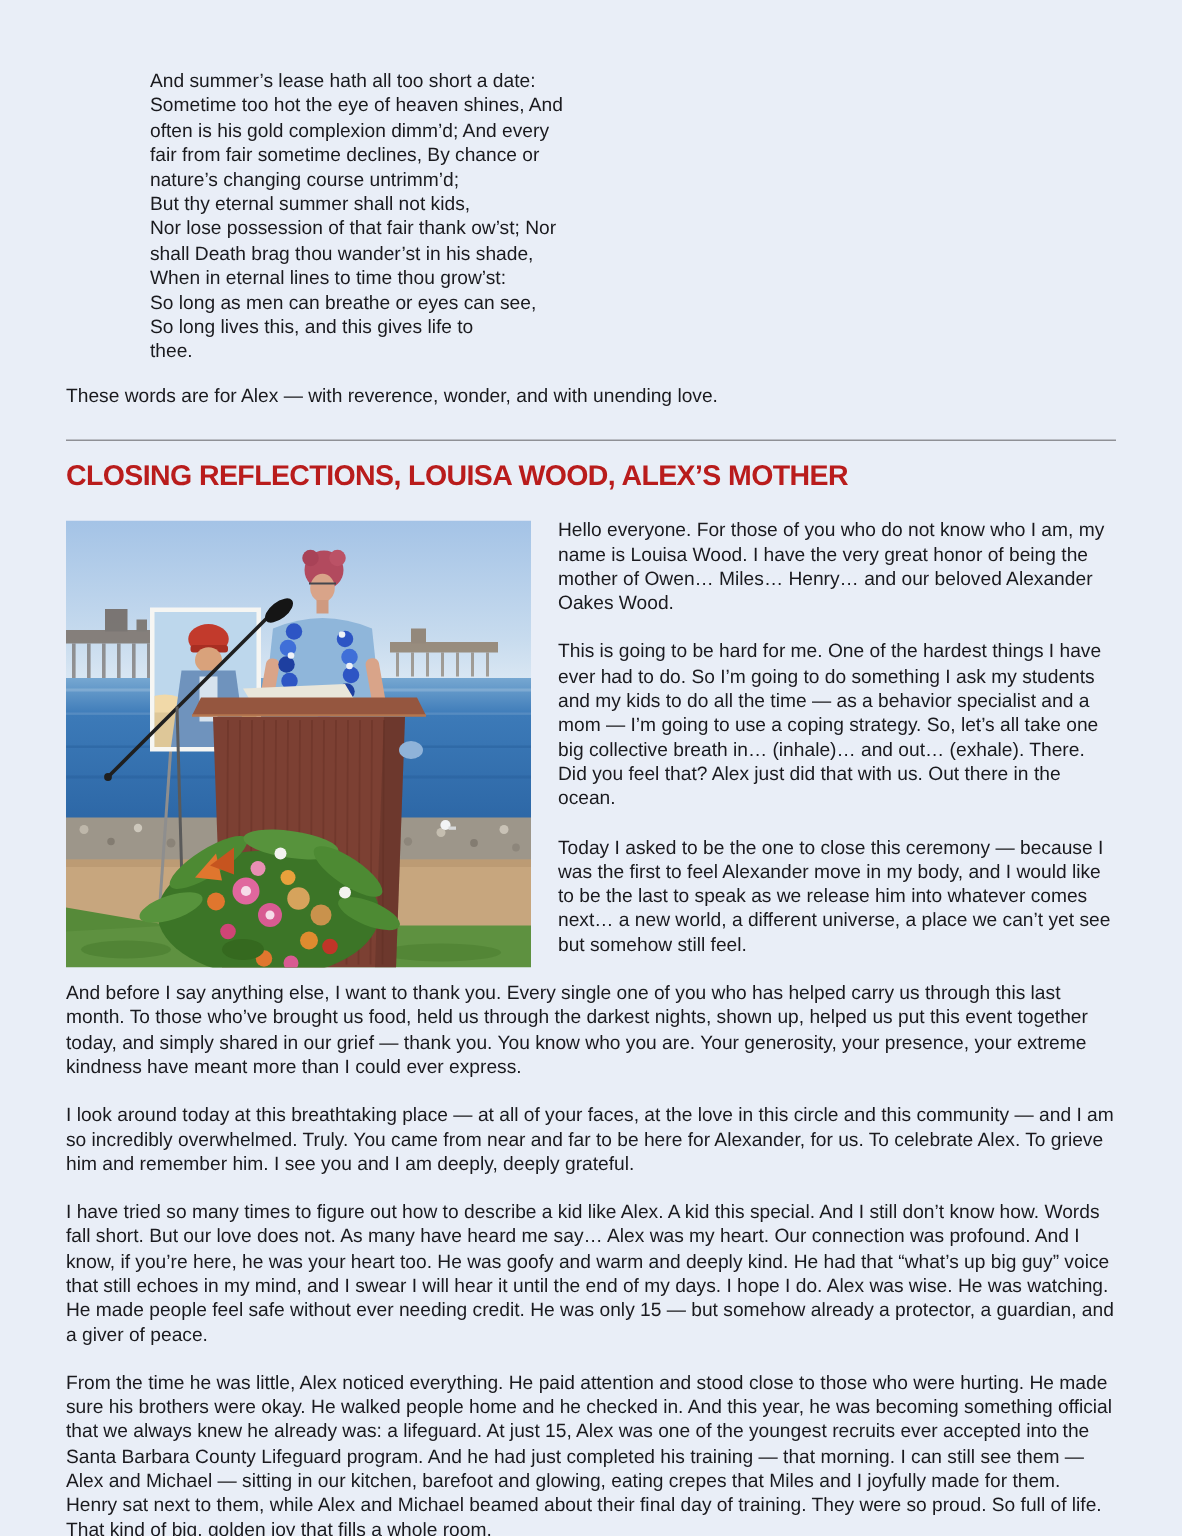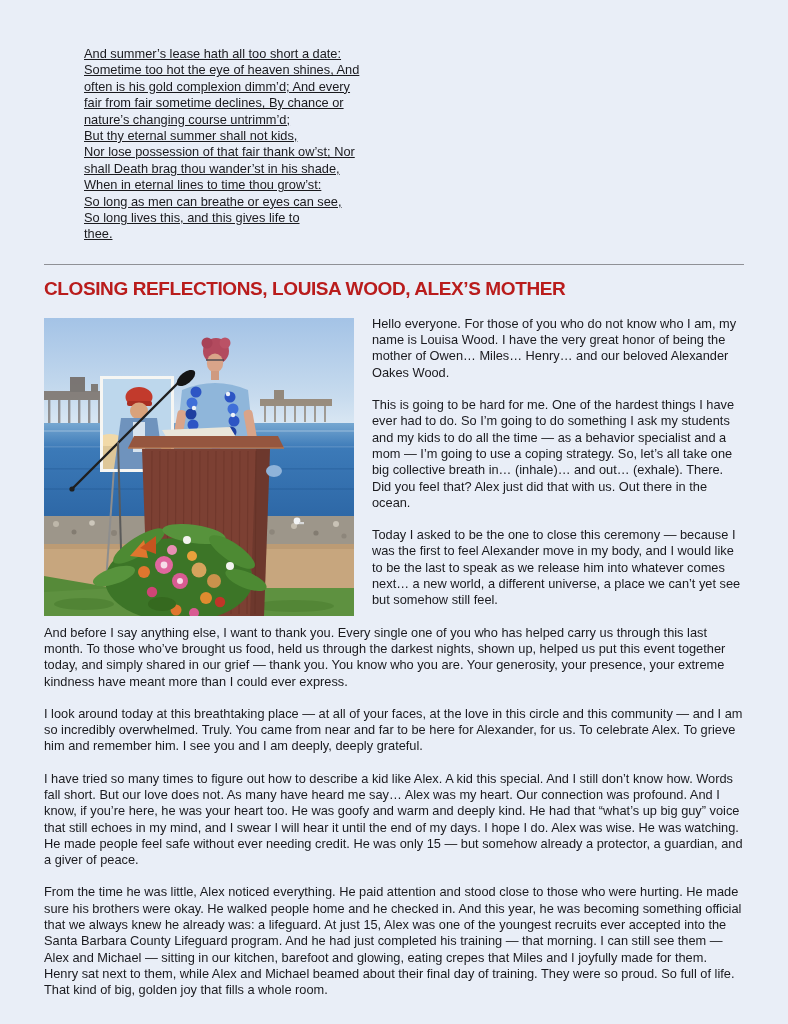--- a/index.html
+++ b/index.html
@@ -12,25 +12,24 @@
     width: 788px;
     height: 1024px;
     background: #e9eef7;
     color: #1a1a1e;
     overflow: hidden;
   }
   .content {
     padding: 46px 44px 0 44px;
   }
   .poem {
-    margin-left: 40px;
+    margin-left: 56px;
     font-size: 12.8px;
     line-height: 16.4px;
     color: #1a1a1e;
-    text-decoration: underline;
   }
   .dedication {
     margin: 13px 0 0 0;
     font-size: 12.8px;
     line-height: 16.4px;
     color: #1a1a1e;
   }
   .divider {
     border: none;
     border-top: 1px solid #8f9096;
@@ -75,20 +74,21 @@
       <div class="poem-line">nature’s changing course untrimm’d;</div>
       <div class="poem-line">But thy eternal summer shall not kids,</div>
       <div class="poem-line">Nor lose possession of that fair thank ow’st; Nor</div>
       <div class="poem-line">shall Death brag thou wander’st in his shade,</div>
       <div class="poem-line">When in eternal lines to time thou grow’st:</div>
       <div class="poem-line">So long as men can breathe or eyes can see,</div>
       <div class="poem-line">So long lives this, and this gives life to</div>
       <div class="poem-line">thee.</div>
     </div>
 
+    <p class="dedication">These words are for Alex — with reverence, wonder, and with unending love.</p>
 
     <hr class="divider">
 
     <h1 class="heading">CLOSING REFLECTIONS, LOUISA WOOD, ALEX’S MOTHER</h1>
 
     <div class="speech clearfix">
 
       <figure class="photo-fig">
         <svg viewBox="0 0 310 298" width="310" height="298" xmlns="http://www.w3.org/2000/svg">
           <defs>

